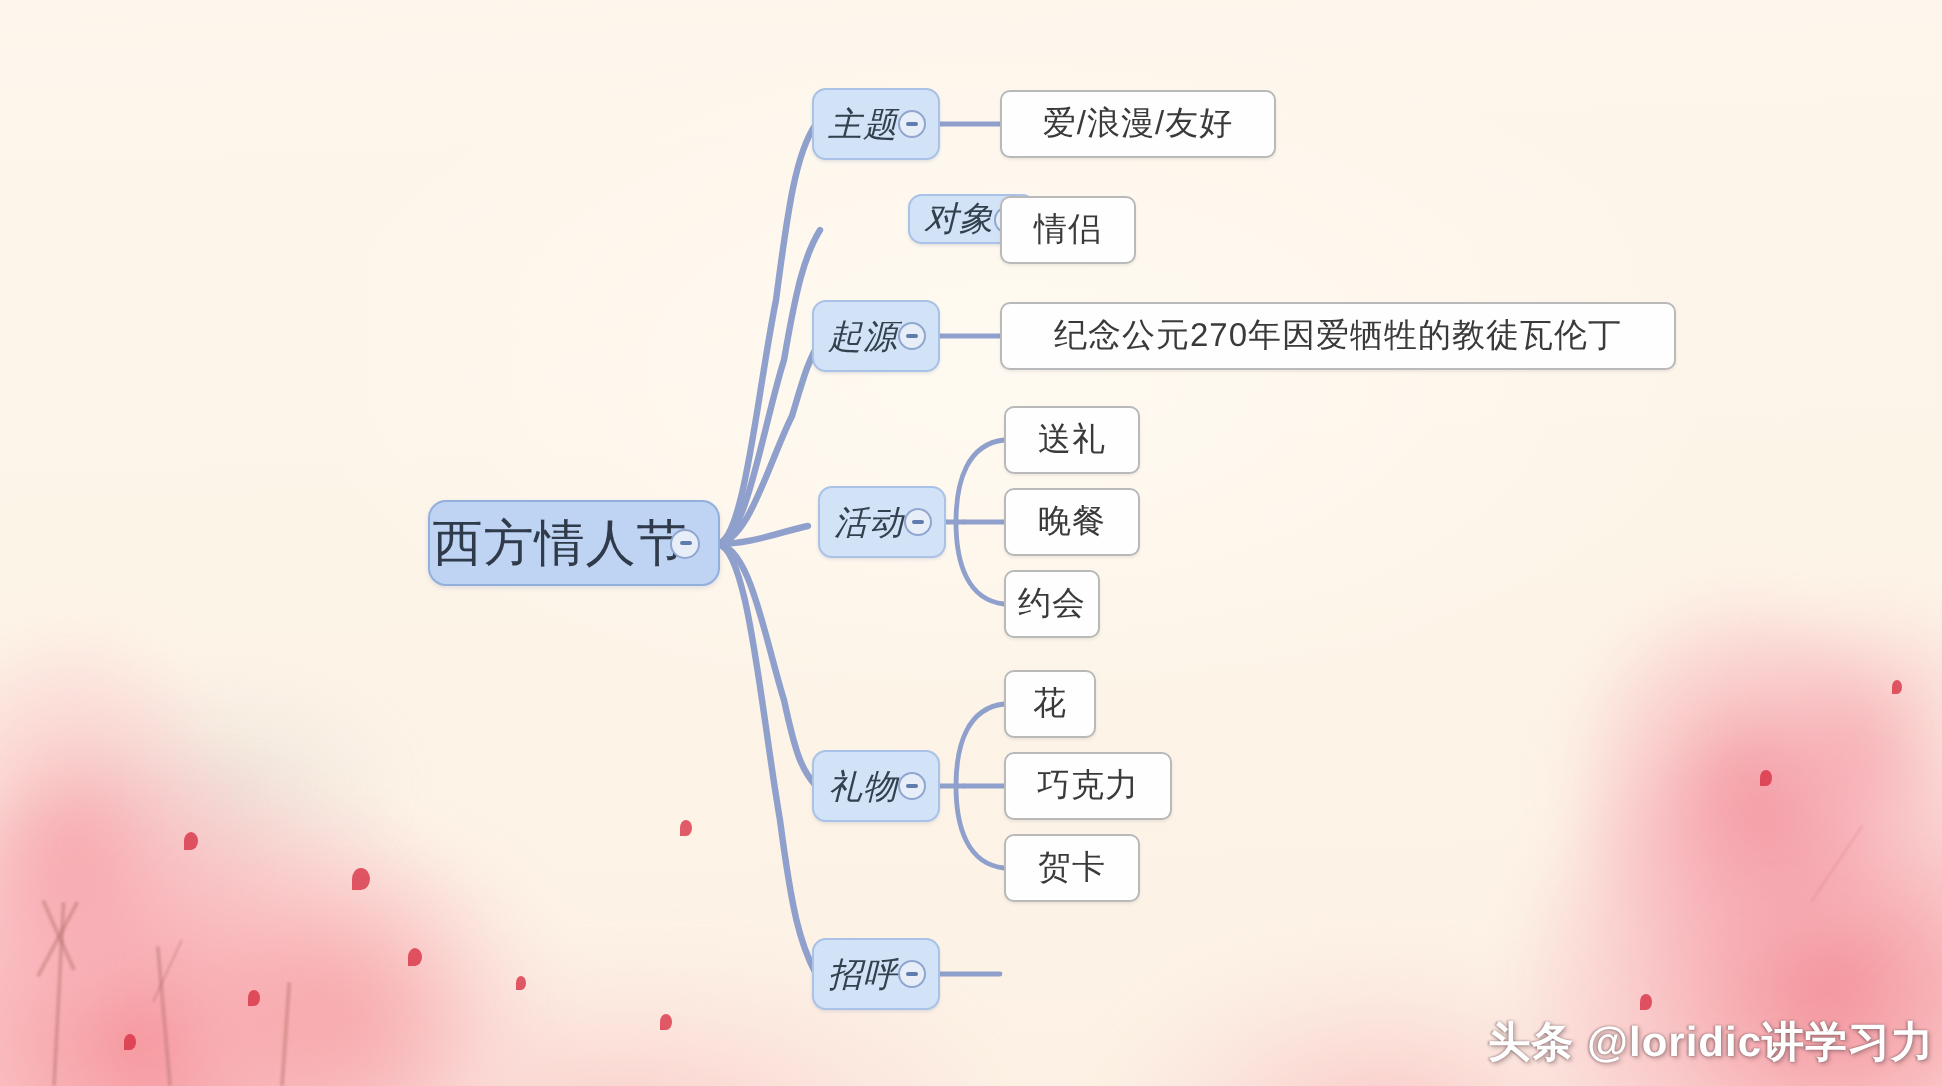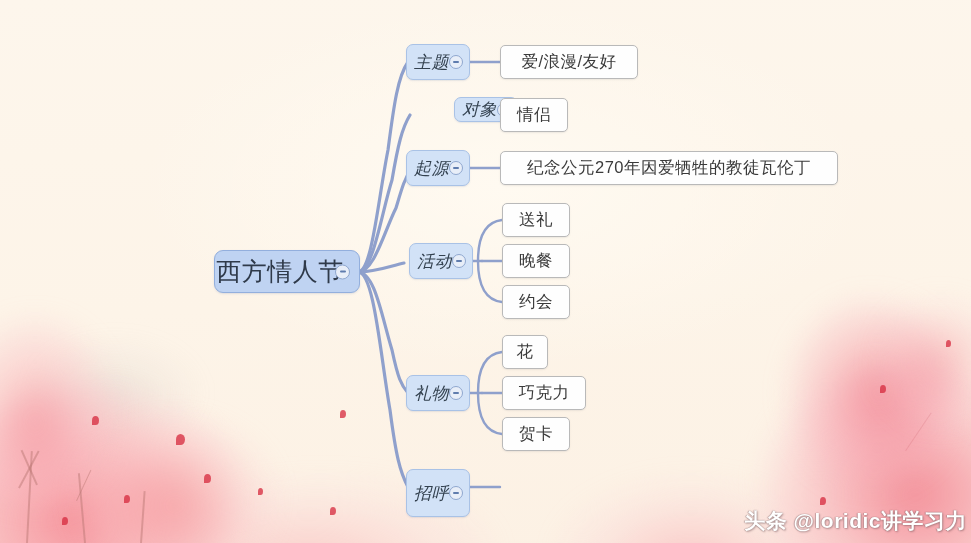--- a/index.html
+++ b/index.html
@@ -285,38 +285,38 @@
   <div class="node node-branch" style="left:409px; top:243px; width:64px; height:36px;">
     <span>活动</span>
     <span class="toggle"></span>
   </div>
   <div class="node node-leaf" style="left:502px; top:203px; width:68px; height:34px;">
     <span>送礼</span>
   </div>
   <div class="node node-leaf" style="left:502px; top:244px; width:68px; height:34px;">
     <span>晚餐</span>
   </div>
-  <div class="node node-leaf" style="left:502px; top:285px; width:68px; height:34px;">
+  <div class="node node-leaf" style="left:502px; top:285px; width:48px; height:34px;">
     <span>约会</span>
   </div>
 
   <div class="node node-branch" style="left:406px; top:375px; width:64px; height:36px;">
     <span>礼物</span>
     <span class="toggle"></span>
   </div>
   <div class="node node-leaf" style="left:502px; top:335px; width:46px; height:34px;">
     <span>花</span>
   </div>
   <div class="node node-leaf" style="left:502px; top:376px; width:84px; height:34px;">
     <span>巧克力</span>
   </div>
   <div class="node node-leaf" style="left:502px; top:417px; width:68px; height:34px;">
     <span>贺卡</span>
   </div>
 
-  <div class="node node-branch" style="left:406px; top:469px; width:64px; height:48px;">
+  <div class="node node-branch" style="left:406px; top:469px; width:64px; height:36px;">
     <span>招呼</span>
     <span class="toggle"></span>
   </div>
 
   <div class="watermark">头条 @loridic讲学习力</div>
 
 </div>
 
 </body></html>

